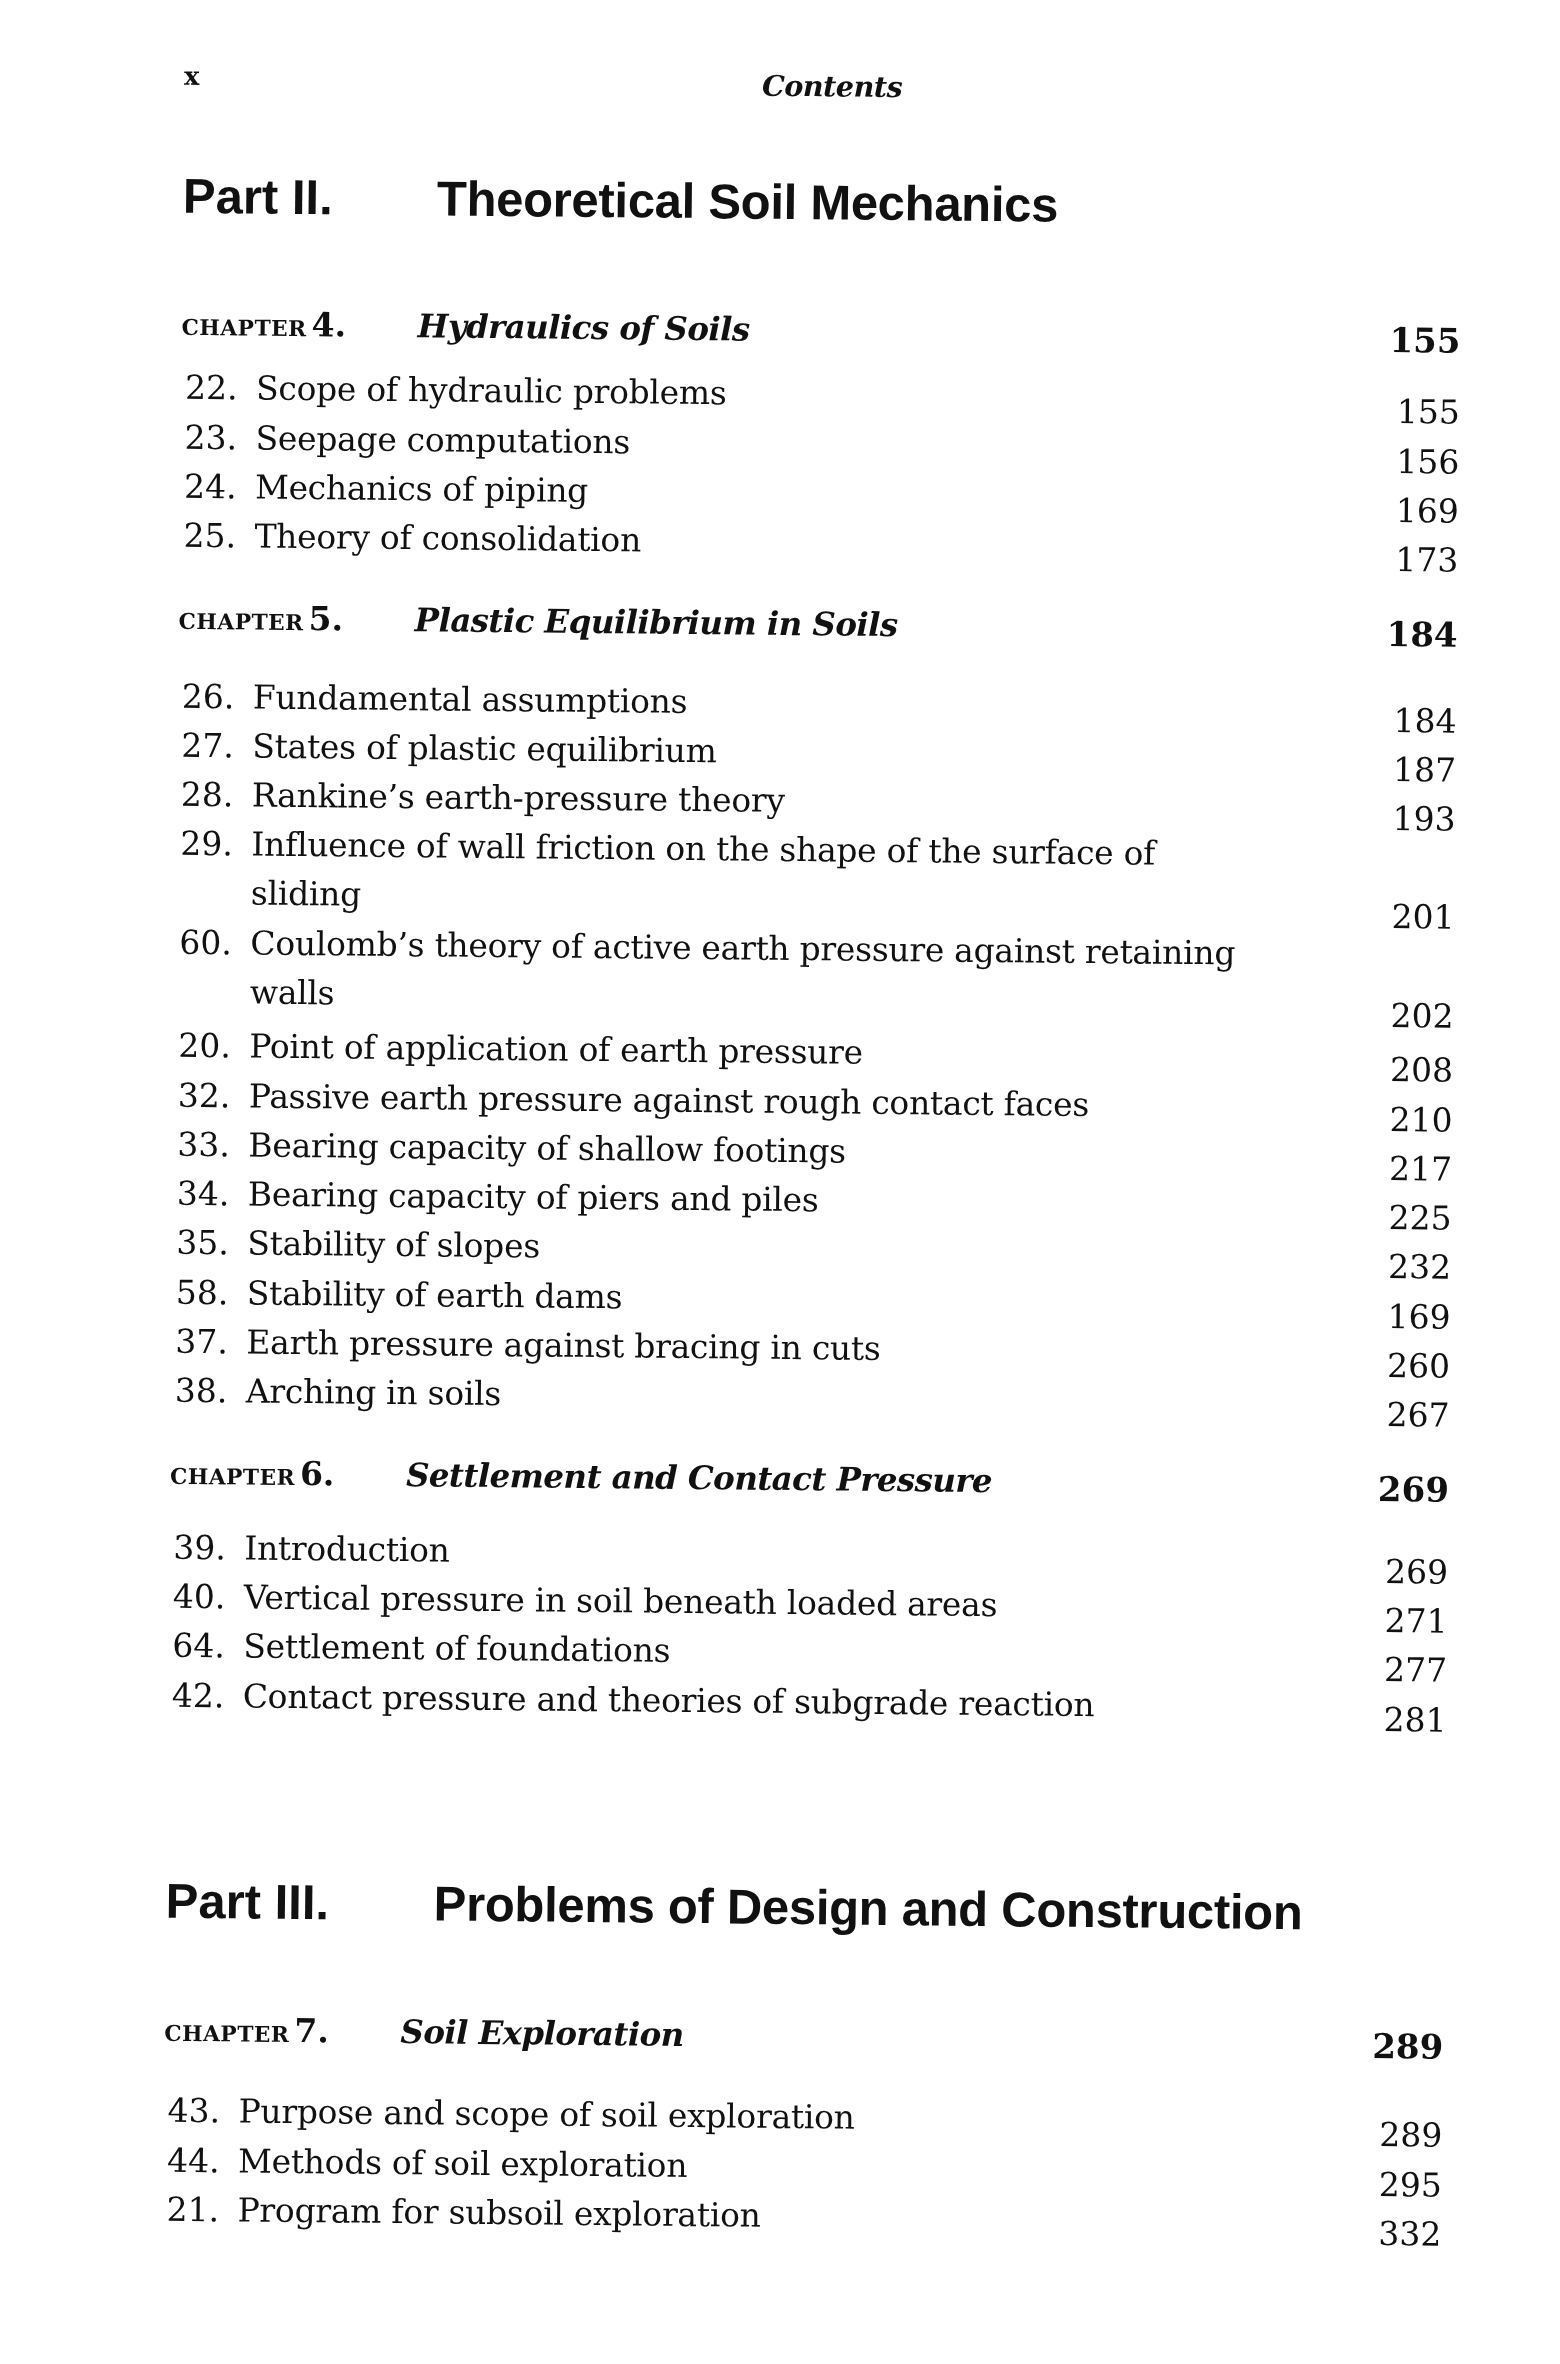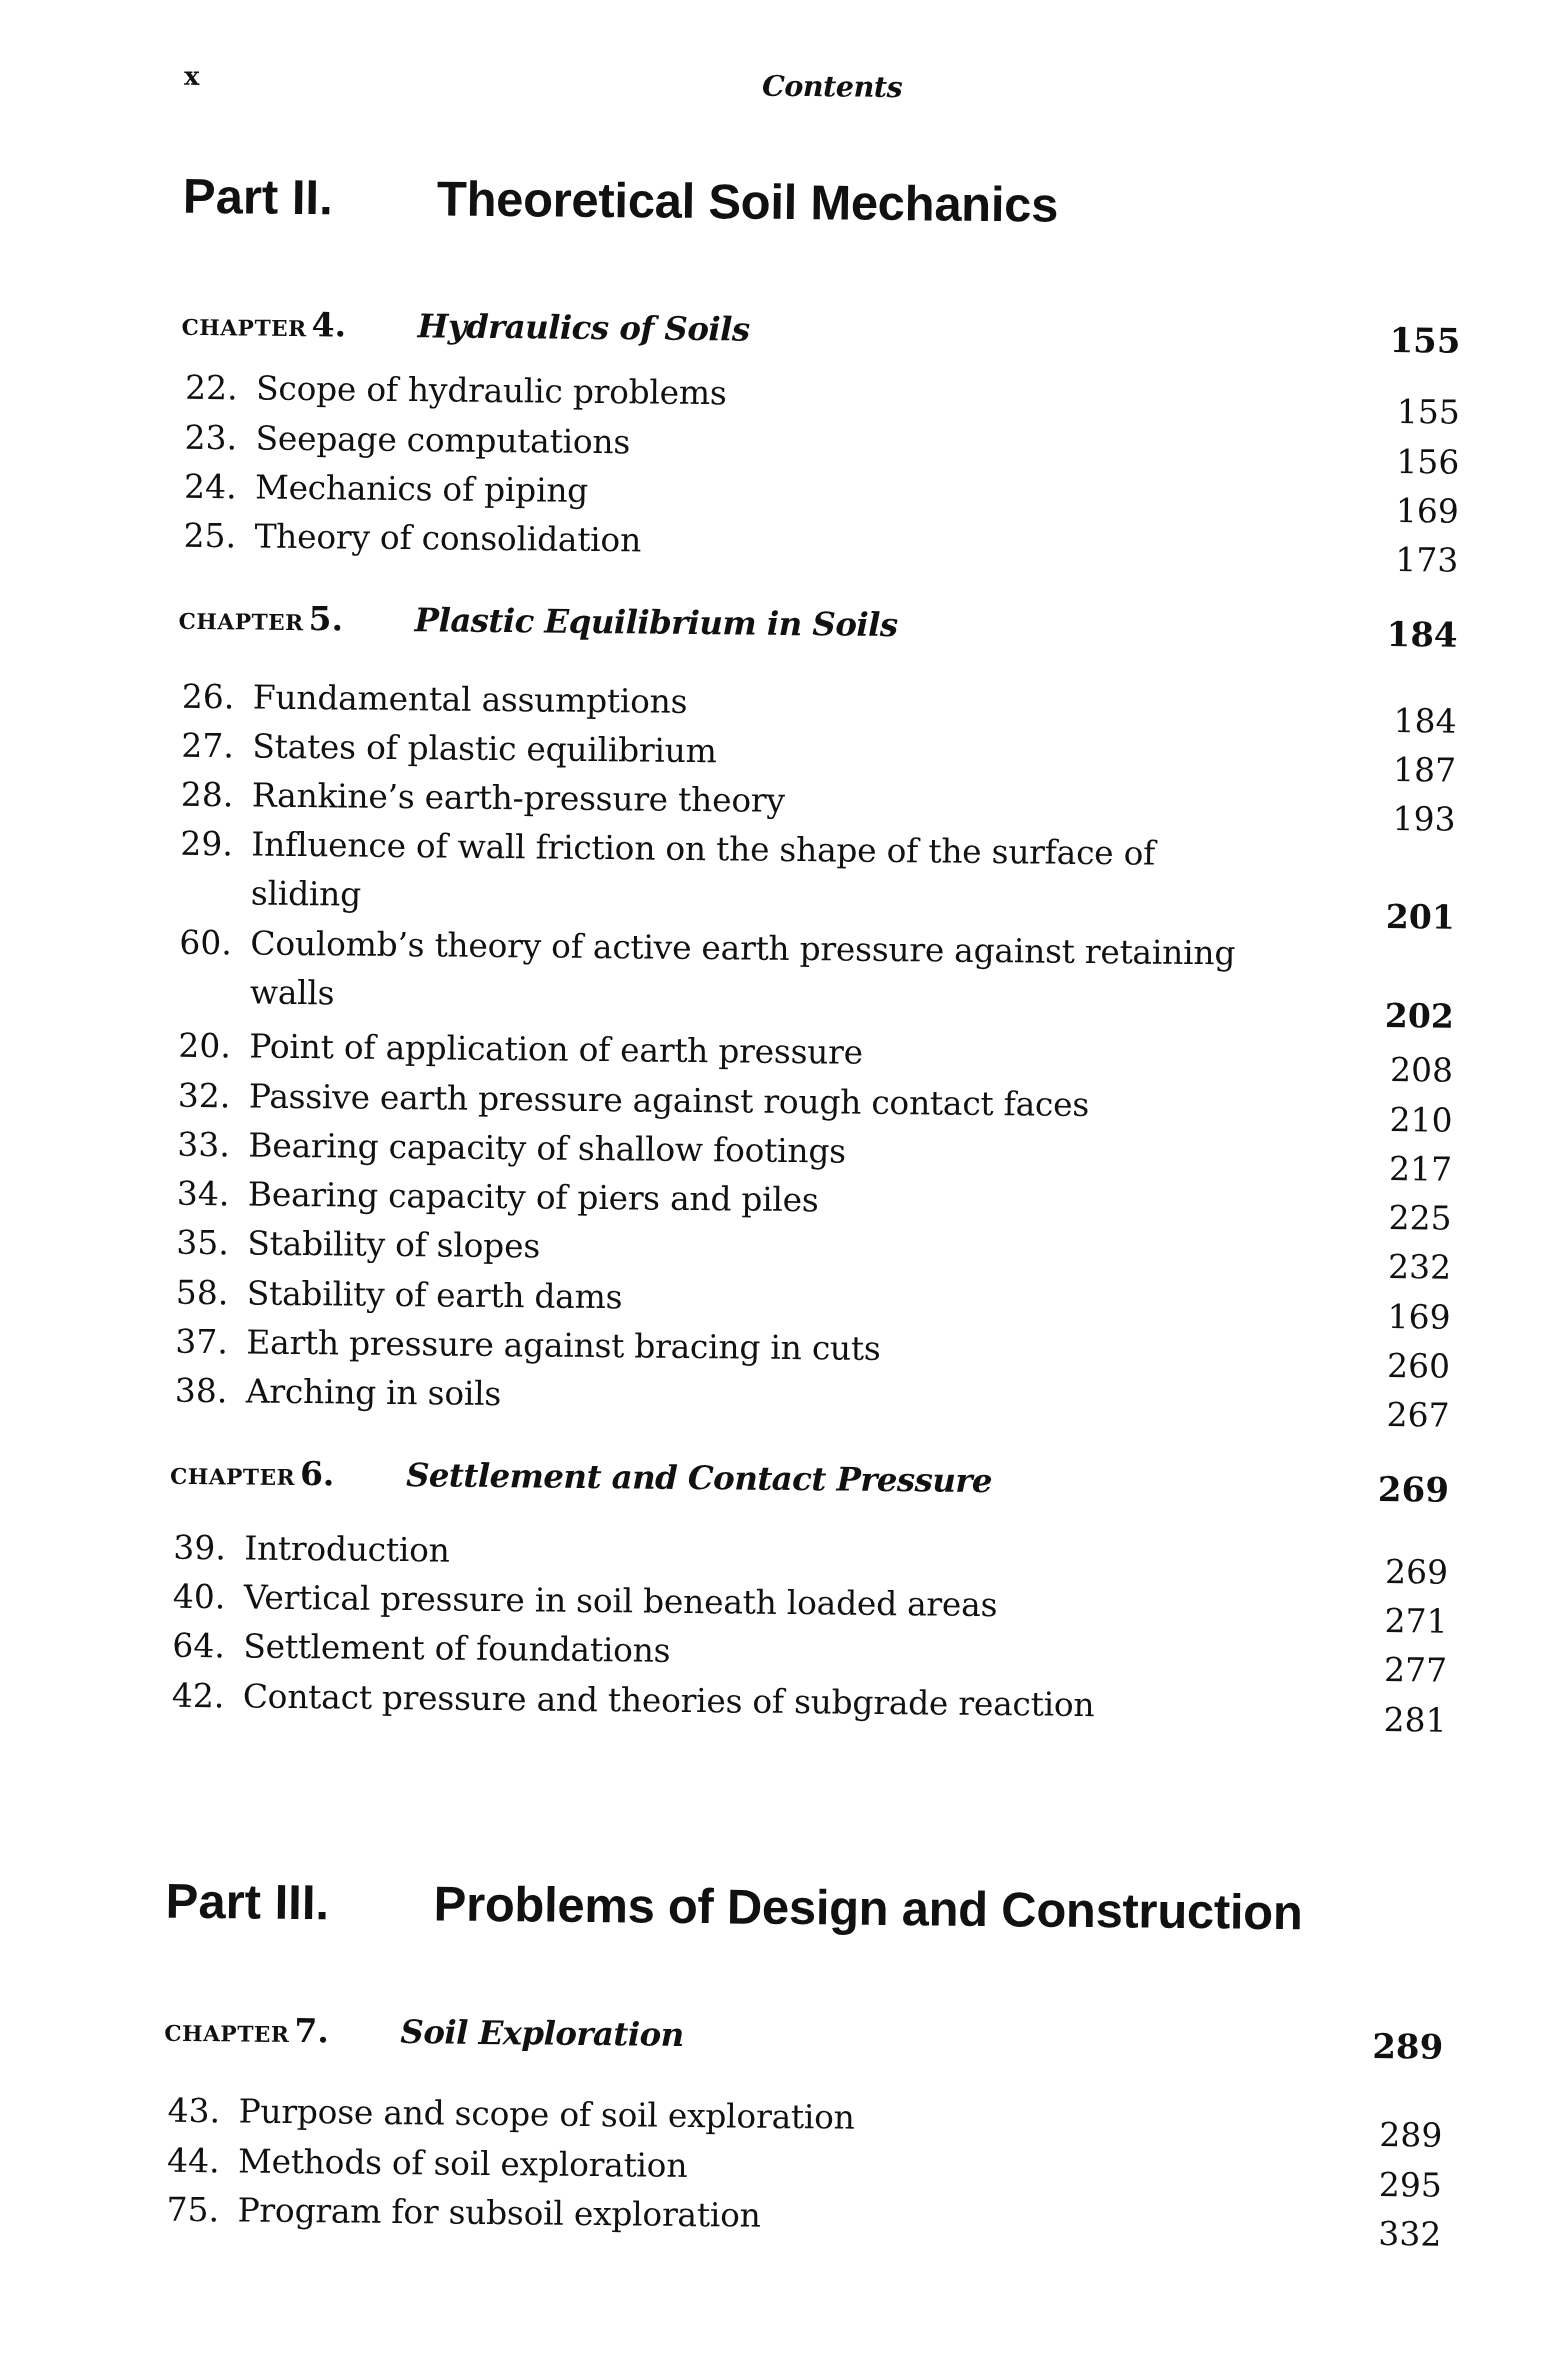--- a/index.html
+++ b/index.html
@@ -109,21 +109,21 @@
     left: 75px;
     top: 49px;
     letter-spacing: -0.3px;
   }
   .entry-page {
     position: absolute;
     right: 0;
     top: 11.8px;
     font-size: 33px;
   }
-  .entry-page.wrapped { top: 61px; font-weight: bold; }
+  .entry-page.wrapped { top: 61px; }
 </style>
 </head>
 <body>
 
 <div id="page">
 
   <div class="abs running-folio">x</div>
   <div class="abs running-title">Contents</div>
 
   <div class="abs part-heading" style="left:173px; top:173px; width:985px;">
@@ -278,19 +278,19 @@
     <span class="entry-num">43.</span>
     <span class="entry-text">Purpose and scope of soil exploration</span>
     <span class="entry-page">289</span>
   </div>
   <div class="abs entry" style="left:173px; top:2142px; width:1279px; height:49px;">
     <span class="entry-num">44.</span>
     <span class="entry-text">Methods of soil exploration</span>
     <span class="entry-page">295</span>
   </div>
   <div class="abs entry" style="left:173px; top:2191px; width:1279px; height:49px;">
-    <span class="entry-num">75.</span>
+    <span class="entry-num">21.</span>
     <span class="entry-text">Program for subsoil exploration</span>
     <span class="entry-page">332</span>
   </div>
 
 </div>
 
 
 </body></html>

